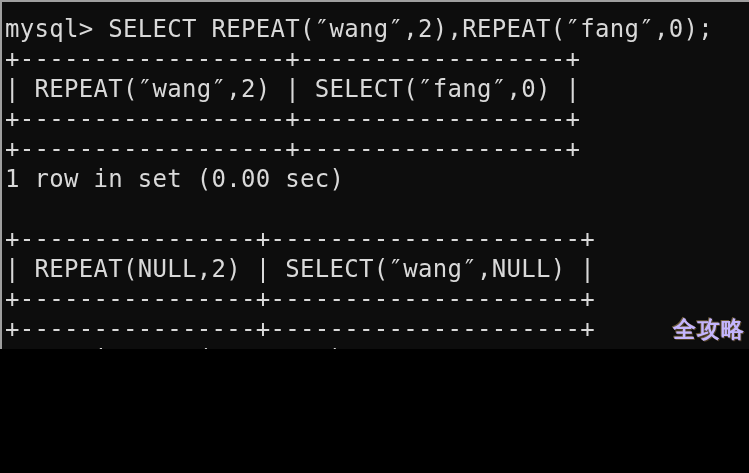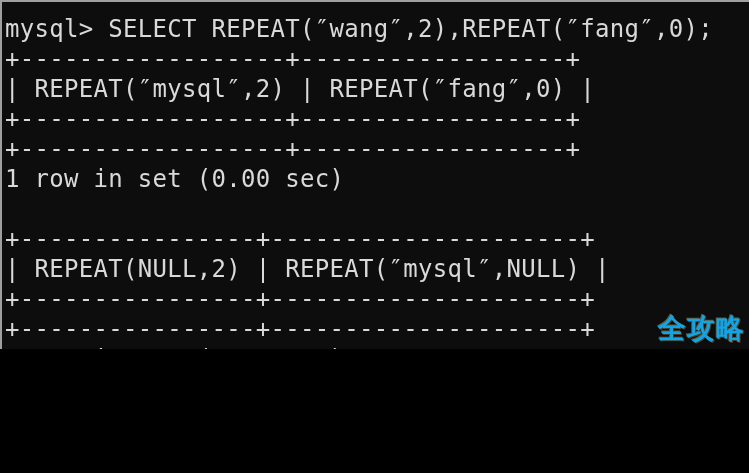--- a/index.html
+++ b/index.html
@@ -28,38 +28,38 @@
     height: 30px;
     white-space: pre;
     overflow: hidden;
   }
   .watermark {
     position: absolute;
     right: 4px;
     bottom: 5px;
     font-family: "DejaVu Sans", "Liberation Sans", sans-serif;
     font-weight: bold;
-    font-size: 28px;
+    font-size: 23px;
     letter-spacing: 1px;
-    color: #0ea5e9;
+    color: #c4b5fd;
     text-shadow: 1px 1px 0 #4a3b22, -1px -1px 0 #6b5b3a, 0 0 2px #000;
   }
 </style>
 </head>
 <body>
 
 <div class="screen">
   <div class="term">
     <div class="line">mysql&gt; SELECT REPEAT(″wang″,2),REPEAT(″fang″,0);</div>
     <div class="line">+------------------+------------------+</div>
-    <div class="line">| REPEAT(″mysql″,2) | REPEAT(″fang″,0) |</div>
+    <div class="line">| REPEAT(″wang″,2) | SELECT(″fang″,0) |</div>
     <div class="line">+------------------+------------------+</div>
     <div class="line">+------------------+------------------+</div>
     <div class="line">1 row in set (0.00 sec)</div>
     <div class="line"></div>
     <div class="line">+----------------+---------------------+</div>
-    <div class="line">| REPEAT(NULL,2) | REPEAT(″mysql″,NULL) |</div>
+    <div class="line">| REPEAT(NULL,2) | SELECT(″wang″,NULL) |</div>
     <div class="line">+----------------+---------------------+</div>
     <div class="line">+----------------+---------------------+</div>
     <div class="line">1 row in set (0.00 sec)</div>
   </div>
   <div class="watermark">全攻略</div>
 </div>
 
 </body></html>

